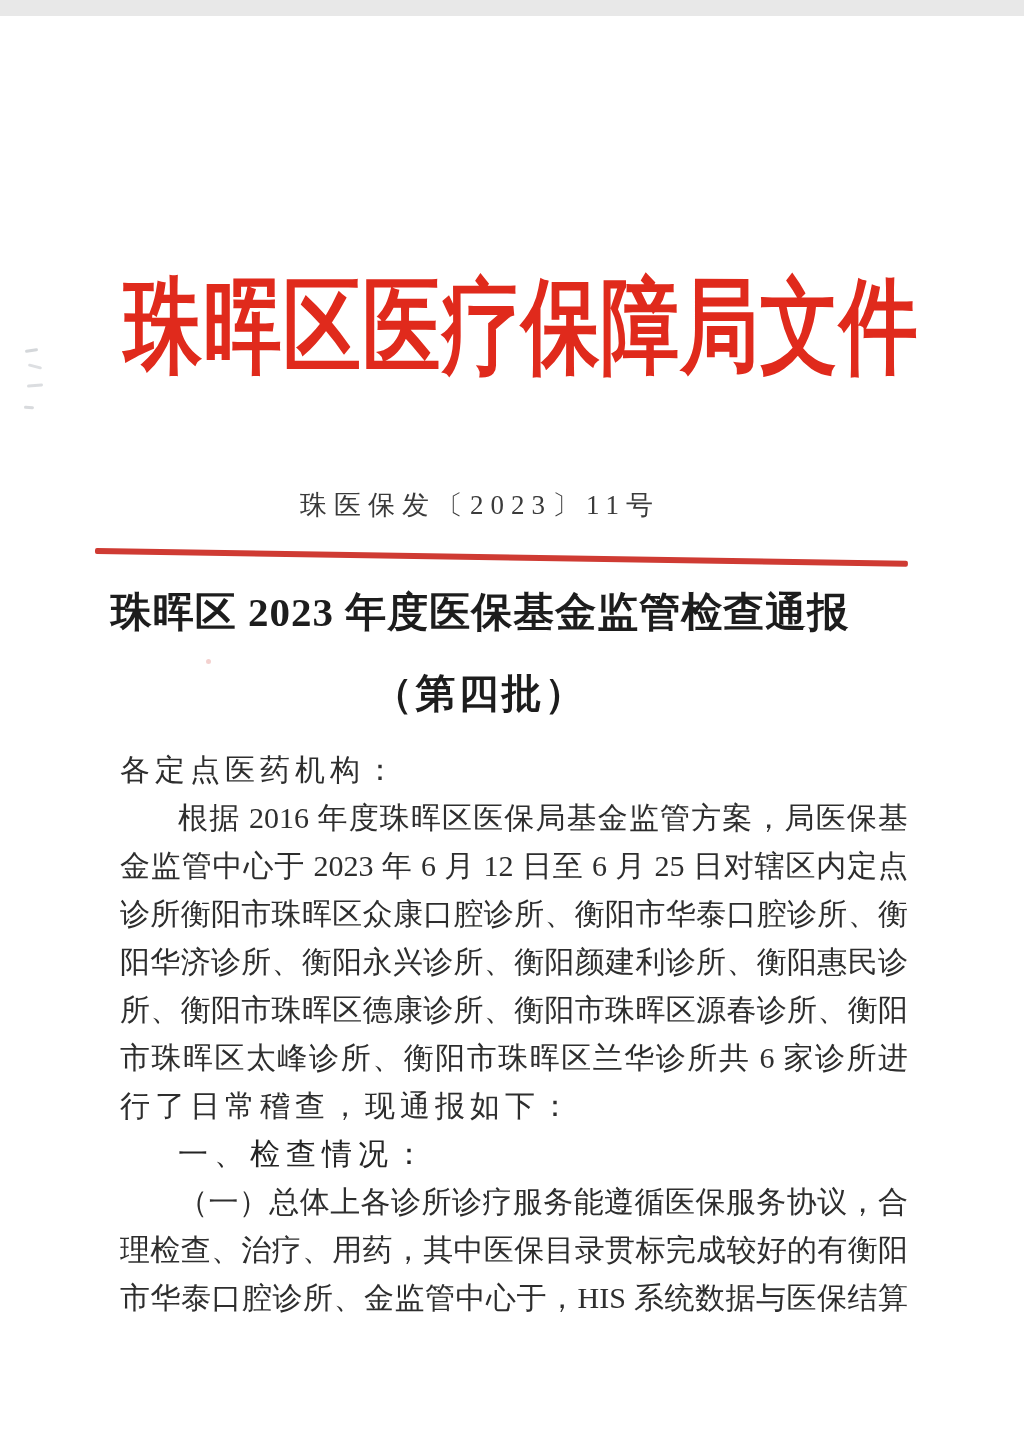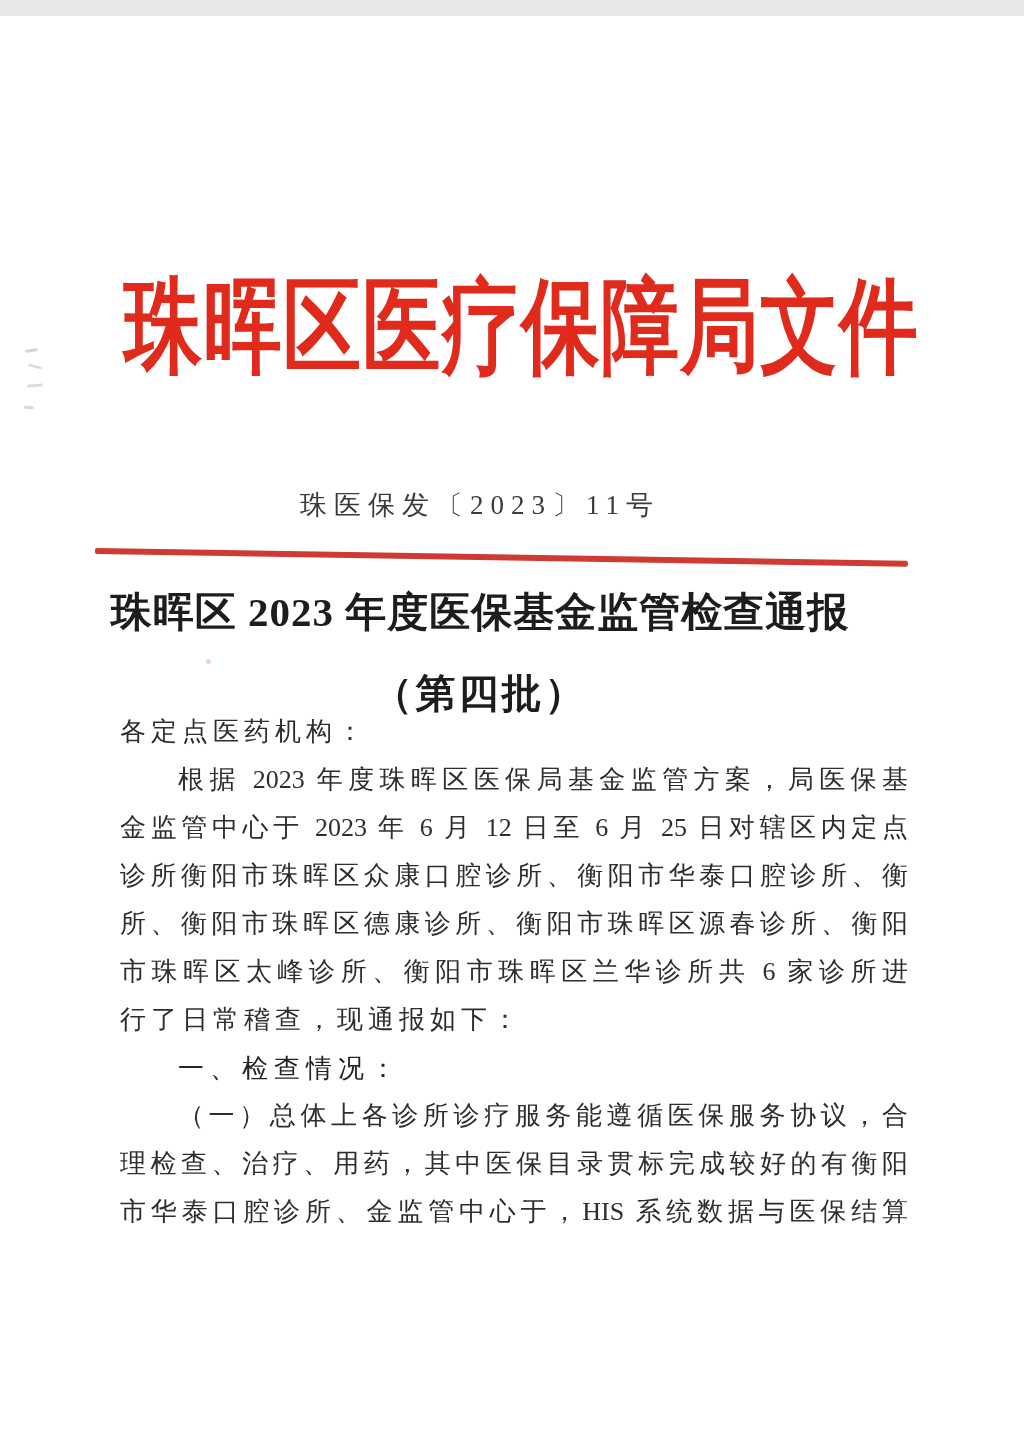--- a/index.html
+++ b/index.html
@@ -86,24 +86,24 @@
     line-height: 52px;
     font-weight: bold;
     letter-spacing: 3px;
     color: #1d1d1d;
     white-space: nowrap;
   }
 
   
   .body-text {
     position: absolute;
-    top: 692px;
+    top: 730px;
     left: 120px;
     width: 788px;
-    font-size: 26px;
+    font-size: 30px;
     color: #2e2e2e;
   }
   .line {
     height: 48px;
     line-height: 48px;
     letter-spacing: 5px;
     white-space: nowrap;
   }
   .line.justify {
     letter-spacing: 0;
@@ -157,23 +157,24 @@
   <div class="docnum">珠医保发〔2023〕11号</div>
 
   <div class="redline"></div>
 
   <div class="doc-title">珠晖区 2023 年度医保基金监管检查通报</div>
 
   <div class="doc-subtitle">（第四批）</div>
 
   <div class="body-text">
     <div class="line">各定点医药机构：</div>
-    <div class="line justify indent">根据 2023 年度珠晖区医保局基金监管方案，局医保基</div>
+    <div class="line justify indent">根据 2016 年度珠晖区医保局基金监管方案，局医保基</div>
     <div class="line justify">金监管中心于 2023 年 6 月 12 日至 6 月 25 日对辖区内定点</div>
     <div class="line justify">诊所衡阳市珠晖区众康口腔诊所、衡阳市华泰口腔诊所、衡</div>
+    <div class="line justify">阳华济诊所、衡阳永兴诊所、衡阳颜建利诊所、衡阳惠民诊</div>
     <div class="line justify">所、衡阳市珠晖区德康诊所、衡阳市珠晖区源春诊所、衡阳</div>
     <div class="line justify">市珠晖区太峰诊所、衡阳市珠晖区兰华诊所共 6 家诊所进</div>
     <div class="line">行了日常稽查，现通报如下：</div>
     <div class="line heading indent">一、检查情况：</div>
     <div class="line justify indent">（一）总体上各诊所诊疗服务能遵循医保服务协议，合</div>
     <div class="line justify">理检查、治疗、用药，其中医保目录贯标完成较好的有衡阳</div>
     <div class="line justify">市华泰口腔诊所、金监管中心于，HIS 系统数据与医保结算</div>
   </div>
 
 </div>

